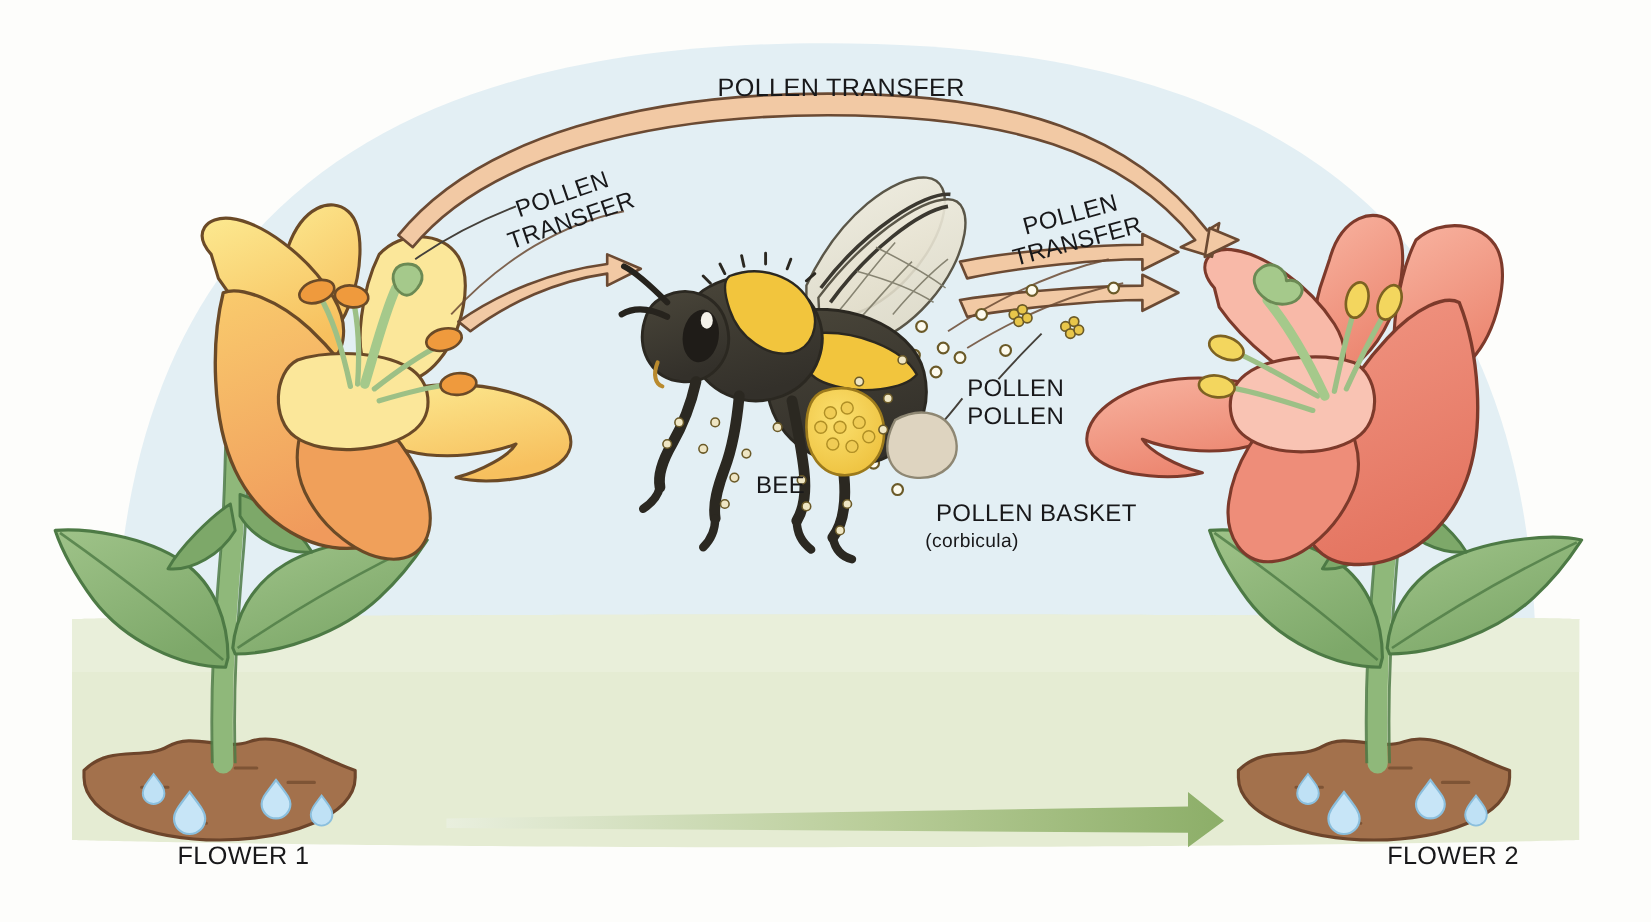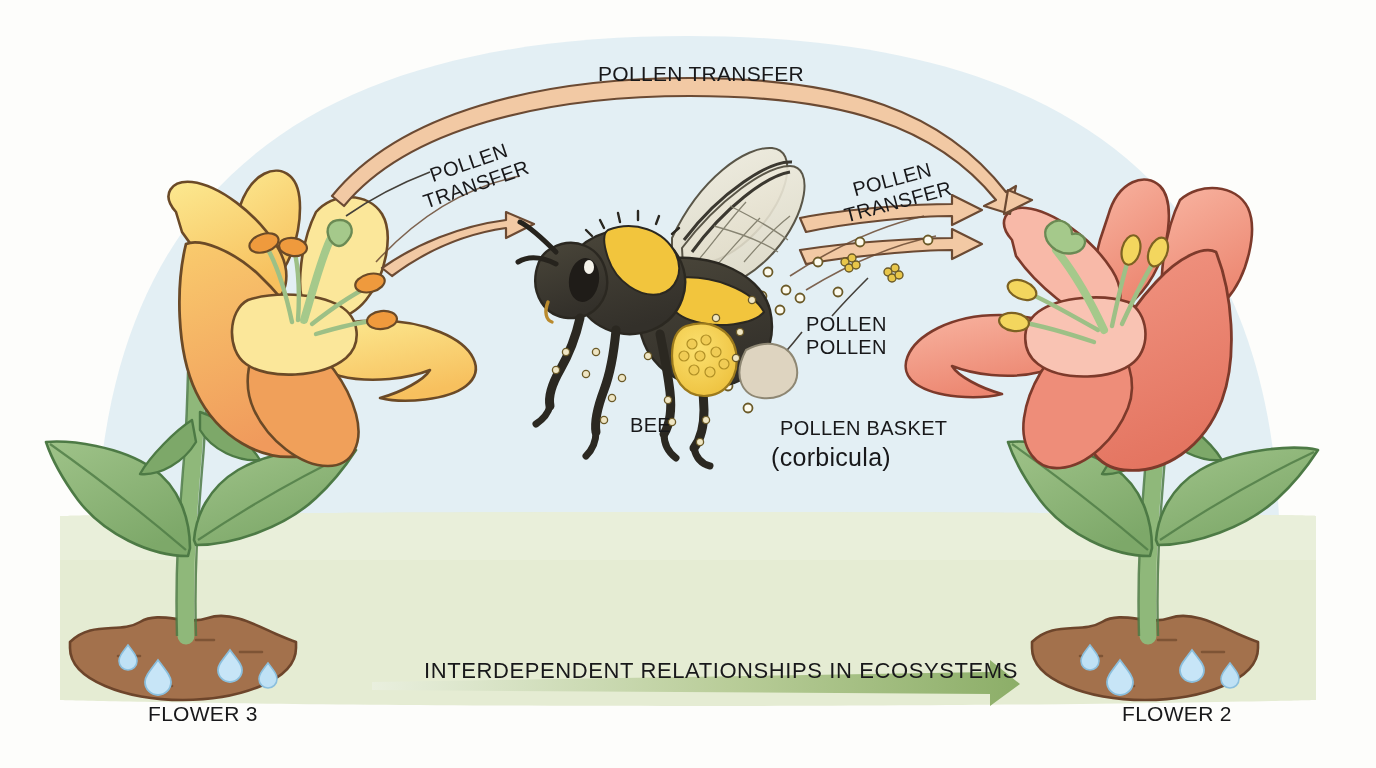--- a/index.html
+++ b/index.html
@@ -15,21 +15,21 @@
     position:absolute;
     color:#18181a;
     font-family:"Liberation Sans","DejaVu Sans",sans-serif;
     white-space:pre;
     letter-spacing:.3px;
     user-select:none;
   }
   .lbl-cap{font-size:20px;}
   .lbl-big{font-size:21px;}
   .lbl-title{font-size:22px;letter-spacing:.6px;}
-  .lbl-sm{font-size:25px;}
+  .lbl-sm{font-size:16px;}
   .tilt-l{transform:rotate(-19deg);transform-origin:left top;}
   .tilt-r{transform:rotate(-15deg);transform-origin:left top;}
   .ctr{text-align:center;}
 </style>
 </head>
 <body>
 
 <div id="stage">
 
 <svg width="1376" height="768" viewBox="0 0 1376 768">
@@ -367,23 +367,22 @@
 </svg>
 
 <div class="lbl lbl-big" style="left:598px;top:62px;">POLLEN TRANSFER</div>
 
 <div class="lbl lbl-cap tilt-l ctr" style="left:413px;top:170px;"><span>POLLEN</span><br><span>TRANSFER</span></div>
 
 <div class="lbl lbl-cap tilt-r ctr" style="left:836px;top:183px;"><span>POLLEN</span><br><span>TRANSFER</span></div>
 
 <div class="lbl lbl-cap ctr" style="left:806px;top:313px;"><span>POLLEN</span><br><span>POLLEN</span></div>
 
-<div class="lbl lbl-cap" style="left:630px;top:394px;margin-top:20px;">BEE</div>
+<div class="lbl lbl-cap" style="left:630px;top:394px;">BEE</div>
 
 <div class="lbl lbl-cap" style="left:780px;top:417px;">POLLEN BASKET</div>
 <div class="lbl lbl-sm" style="left:771px;top:443px;">(corbicula)</div>
 
-<div class="lbl lbl-title" style="left:424px;top:658px;">INTERDEPENDENT RELATIONSHIPS IN ECOSYSTEMS</div>
-
-<div class="lbl lbl-big" style="left:148px;top:702px;">FLOWER 3</div>
-<div class="lbl lbl-big" style="left:1122px;top:702px;">FLOWER 2</div>
+
+<div class="lbl lbl-big" style="left:148px;top:702px;">FLOWER 1</div>
+<div class="lbl lbl-big" style="left:1156px;top:702px;">FLOWER 2</div>
 
 </div>
 
 </body></html>

